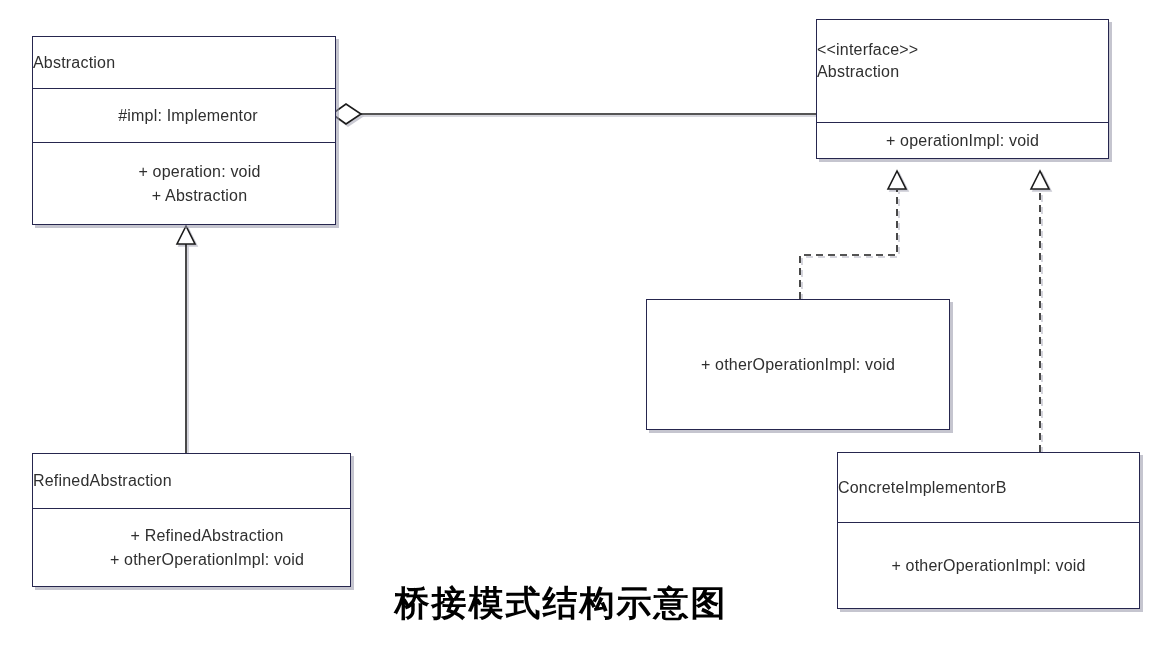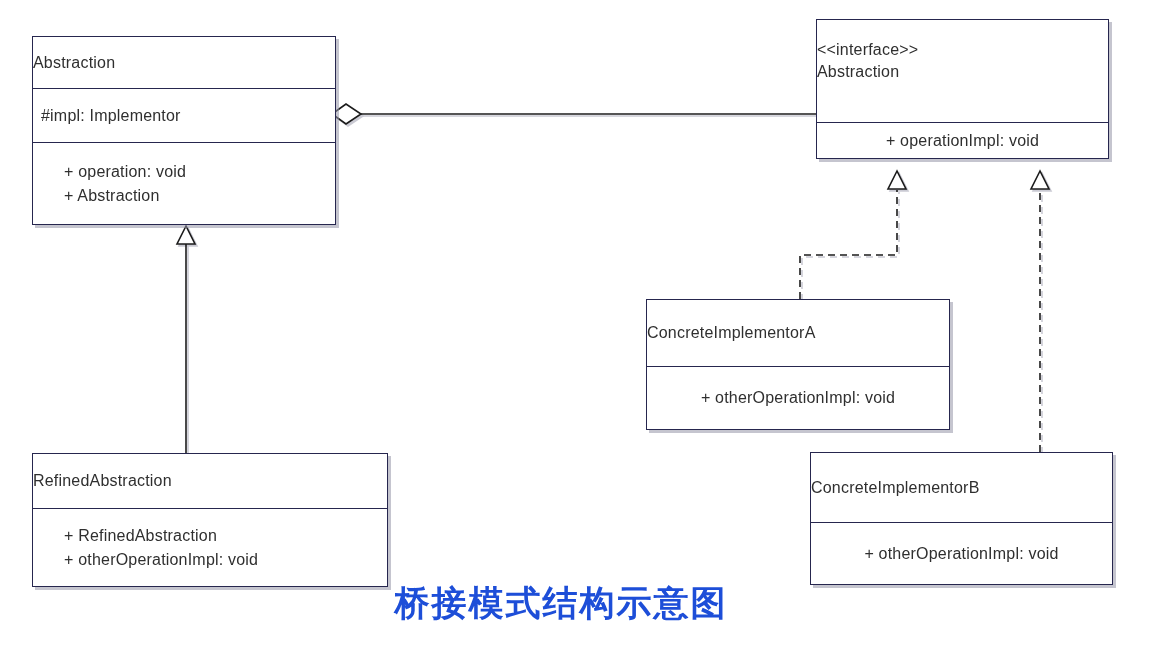--- a/index.html
+++ b/index.html
@@ -27,37 +27,37 @@
     flex-direction: column;
     font-size: 16px;
     letter-spacing: 0.2px;
   }
   .compartment {
     box-sizing: border-box;
     display: flex;
     flex-direction: column;
     justify-content: center;
   }
-  .compartment + .compartment { border-top: 1.5px solid #26264e; }
+  .compartment + .compartment { border-top: 1.5px solid #26264e; text-align: center; }
   .compartment.grow { flex: 1; }
   .title-compartment { align-items: flex-start; text-align: center; }
   .title-compartment .line { line-height: 22px; }
   .attr-line { padding-left: 8px; line-height: 22px; }
   .method-line { padding-left: 31px; line-height: 24px; }
   .methods-centered { align-items: center; text-align: center; }
   .methods-centered .method-line { padding-left: 0; }
   .caption {
     position: absolute;
     left: 561px;
     top: 580px;
     transform: translateX(-50%);
     font-size: 35px;
     font-weight: 600;
     letter-spacing: 2px;
-    color: #1d4ed8;
+    color: #000000;
     white-space: nowrap;
   }
 </style>
 </head>
 <body>
 
 <div class="canvas">
 
   <svg class="connector-layer" viewBox="0 0 1158 645" xmlns="http://www.w3.org/2000/svg">
     <g style="filter: drop-shadow(2px 2px 0 rgba(150,150,168,0.5));" stroke="#1c1c1c" stroke-width="1.6" fill="none">
@@ -93,38 +93,35 @@
     <div class="compartment title-compartment" style="height:82px;">
       <div class="line">&lt;&lt;interface&gt;&gt;</div>
       <div class="line">Abstraction</div>
     </div>
     <div class="compartment grow methods-centered">
       <div class="method-line">+ operationImpl: void</div>
     </div>
   </div>
 
   <div class="class-box" style="left:646px; top:299px; width:304px; height:131px;">
-    <div class="compartment title-compartment" style="height:66px;">
-      <div class="line">ConcreteImplementorA</div>
-    </div>
     <div class="compartment grow methods-centered">
       <div class="method-line">+ otherOperationImpl: void</div>
     </div>
   </div>
 
-  <div class="class-box" style="left:810px; top:452px; width:303px; height:133px;">
+  <div class="class-box" style="left:837px; top:452px; width:303px; height:157px;">
     <div class="compartment title-compartment" style="height:69px;">
       <div class="line">ConcreteImplementorB</div>
     </div>
     <div class="compartment grow methods-centered">
       <div class="method-line">+ otherOperationImpl: void</div>
     </div>
   </div>
 
-  <div class="class-box" style="left:32px; top:453px; width:356px; height:134px;">
+  <div class="class-box" style="left:32px; top:453px; width:319px; height:134px;">
     <div class="compartment title-compartment" style="height:54px;">
       <div class="line">RefinedAbstraction</div>
     </div>
     <div class="compartment grow">
       <div class="method-line">+ RefinedAbstraction</div>
       <div class="method-line">+ otherOperationImpl: void</div>
     </div>
   </div>
 
   <div class="caption">桥接模式结构示意图</div>

